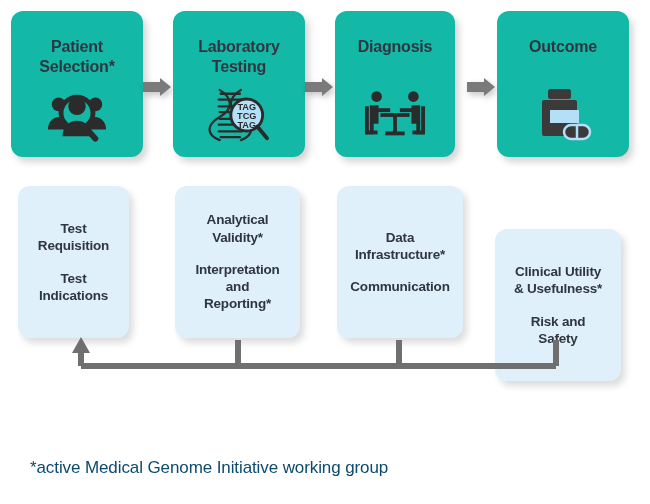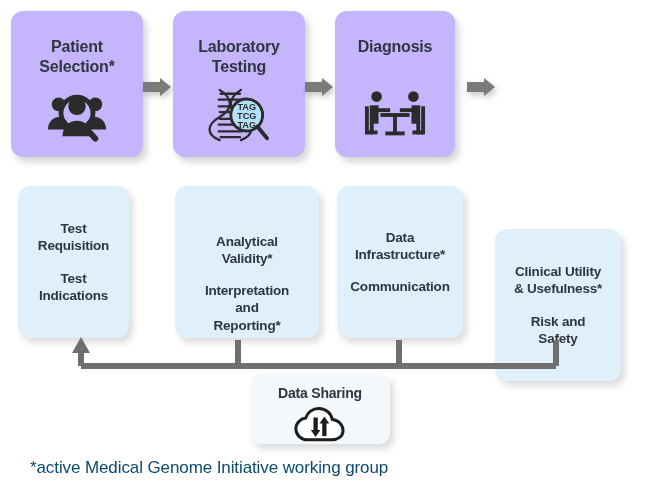--- a/index.html
+++ b/index.html
@@ -13,21 +13,21 @@
     height: 504px;
     background: #ffffff;
     font-family: "Liberation Sans", sans-serif;
     overflow: hidden;
   }
 
   
   .stage-box {
     position: absolute;
     border-radius: 12px;
-    background: #c4b5fd;
+    background: #14b8a6;
     box-shadow: 4px 5px 7px rgba(0,0,0,0.17);
     display: flex;
     flex-direction: column;
     align-items: center;
     box-sizing: border-box;
   }
   .stage-title {
     font-size: 16px;
     font-weight: bold;
     color: #2f3640;
@@ -226,29 +226,49 @@
       </svg>
     </div>
   </div>
 
   <div class="flow-arrow" style="left:467px; top:78px;">
     <svg viewBox="0 0 28 18" width="28" height="18" aria-hidden="true">
       <path d="M0 4h17V0l11 9-11 9v-4H0z" fill="#7a7a7a"></path>
     </svg>
   </div>
 
+  <div class="stage-box" style="left:497px; top:11px; width:132px; height:146px;">
+    <div class="stage-title">Outcome</div>
+    <div class="stage-icon">
+      <svg viewBox="0 0 58 56" width="58" height="56" aria-hidden="true">
+        <g fill="#3a3a3a">
+
+          <rect x="14" y="2" width="23" height="10" rx="2.5"></rect>
+
+          <path d="M10 13h31a2 2 0 0 1 2 2v32a2 2 0 0 1-2 2H10a2 2 0 0 1-2-2V15a2 2 0 0 1 2-2z"></path>
+        </g>
+
+        <rect x="16" y="23" width="29" height="13" fill="#b3e0f7"></rect>
+
+        <g>
+          <rect x="30" y="38" width="26" height="14" rx="7" fill="#3a3a3a" stroke="#b3e0f7" stroke-width="2.5"></rect>
+          <line x1="43" y1="38" x2="43" y2="52" stroke="#b3e0f7" stroke-width="2.5"></line>
+        </g>
+      </svg>
+    </div>
+  </div>
 
   <div class="topic-box" style="left:18px; top:186px; width:111px; height:152px;">
     <div class="topic-line">Test
 Requisition</div>
     <div class="topic-line">Test
 Indications</div>
   </div>
 
-  <div class="topic-box" style="left:175px; top:186px; width:144px; height:152px;justify-content:flex-end;">
+  <div class="topic-box" style="left:175px; top:186px; width:125px; height:152px;">
     <div class="topic-line">Analytical
 Validity*</div>
     <div class="topic-line">Interpretation
 and
 Reporting*</div>
   </div>
 
   <div class="topic-box" style="left:337px; top:186px; width:126px; height:152px;">
     <div class="topic-line">Data
 Infrastructure*</div>
@@ -270,34 +290,16 @@
       <line x1="238" y1="340" x2="238" y2="366"></line>
       <line x1="399" y1="340" x2="399" y2="366"></line>
       <line x1="556" y1="340" x2="556" y2="366"></line>
 
       <line x1="81" y1="366" x2="81" y2="352"></line>
     </g>
 
     <path d="M81 337l9 16H72z" fill="#6f6f6f"></path>
   </svg>
 
-  <div class="share-box" style="left:250px; top:374px; width:140px; height:70px;">
-    <div class="share-title">Data Sharing</div>
-    <div class="share-icon">
-      <svg viewBox="0 0 56 40" width="52" height="38" aria-hidden="true">
-        <path d="M14.5 37C7.6 37 2 31.7 2 25.2c0-5.9 4.6-10.8 10.6-11.6C14.3 7.7 20 3.2 26.8 3.2c7.3 0 13.3 5.2 14.4 12 6.5.4 11.6 5.6 11.6 12C52.8 33.3 47.2 37 40.8 37z" fill="#ffffff" stroke="#1d1d1d" stroke-width="3.2" stroke-linejoin="round"></path>
-
-        <g fill="#1d1d1d">
-          <rect x="21" y="13" width="4.6" height="15"></rect>
-          <path d="M23.3 34l-5.2-7.5h10.4z"></path>
-        </g>
-
-        <g fill="#1d1d1d">
-          <rect x="30.4" y="18" width="4.6" height="15"></rect>
-          <path d="M32.7 12l5.2 7.5H27.5z"></path>
-        </g>
-      </svg>
-    </div>
-  </div>
 
   <div class="footnote">*active Medical Genome Initiative working group</div>
 
 </div>
 
 </body></html>

